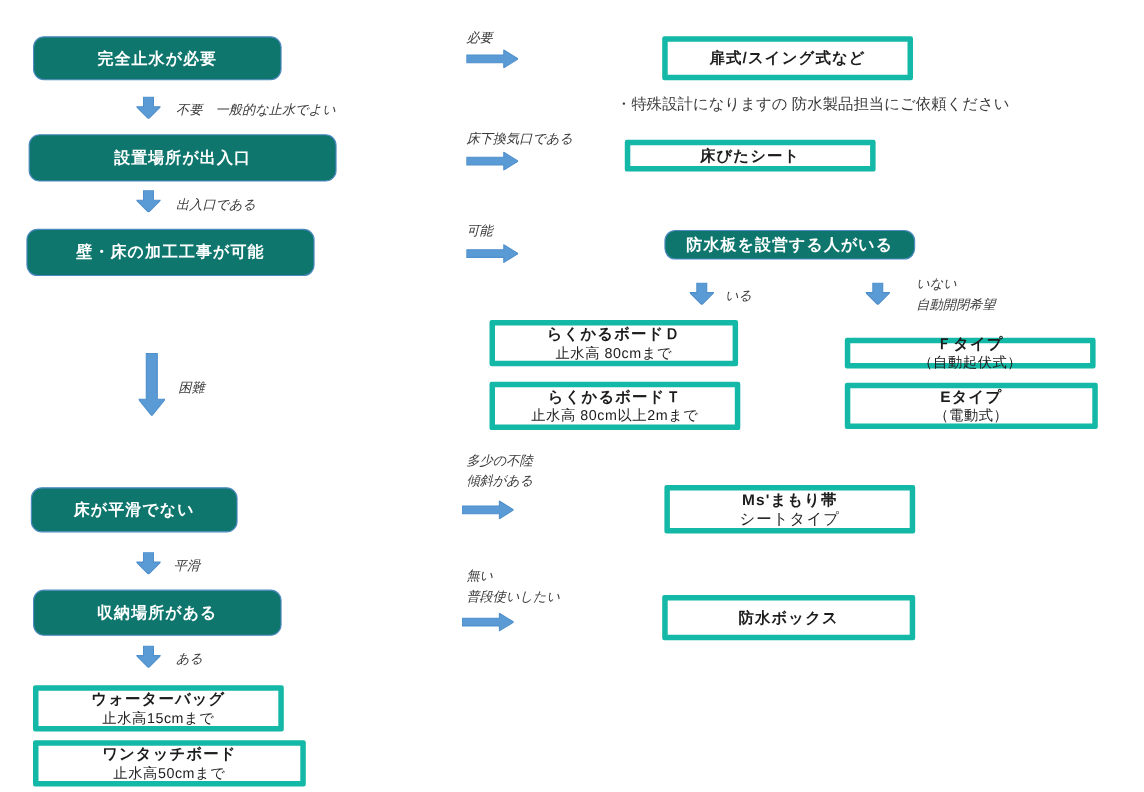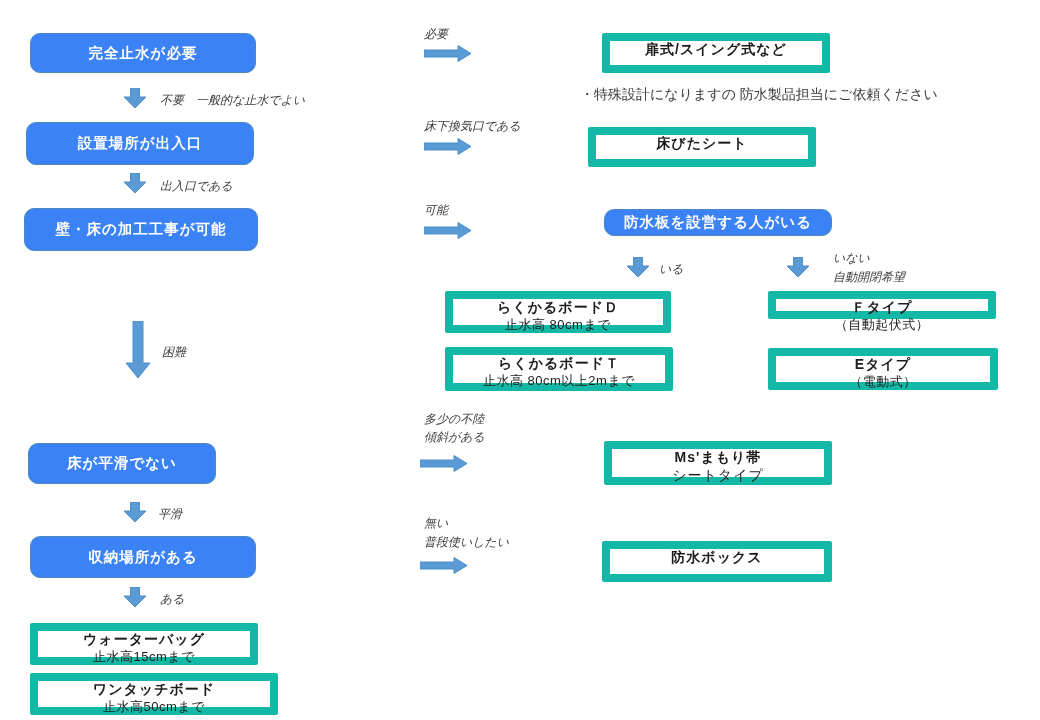--- a/index.html
+++ b/index.html
@@ -2,67 +2,67 @@
 <html><head>
 <meta charset="utf-8">
 <style>
   html,body{margin:0;padding:0;background:#ffffff;}
   .canvas{
     position:relative;width:1040px;height:720px;background:#ffffff;overflow:hidden;
     font-family:"Liberation Sans","DejaVu Sans",sans-serif;color:#2e2e2e;
   }
   .bluebox{
     position:absolute;box-sizing:border-box;
-    background:#3b82f6;border:1px solid #4d8ac0;border-radius:10px;
+    background:#0f766e;border:1px solid #4d8ac0;border-radius:10px;
     display:flex;align-items:center;justify-content:center;
     color:#ffffff;font-weight:bold;font-size:14.5px;letter-spacing:1px;
     text-align:center;
   }
   .productbox{
     position:absolute;box-sizing:border-box;
-    background:#ffffff;border:8px solid #14b8a6;border-radius:2px;
-    display:flex;flex-direction:column;align-items:center;justify-content:flex-start;
+    background:#ffffff;border:5px solid #14b8a6;border-radius:2px;
+    display:flex;flex-direction:column;align-items:center;justify-content:center;
     text-align:center;color:#1c1c1c;line-height:1.25;
   }
   .productbox .title{font-weight:bold;font-size:14px;letter-spacing:1px;}
   .productbox .subtitle{font-size:13px;letter-spacing:0.5px;}
   .productbox .subtitle.boldsub{font-weight:normal;font-size:14px;letter-spacing:1px;}
   .edge-label{
     position:absolute;font-size:12px;color:#3a3a3a;white-space:nowrap;line-height:18px;font-style:italic;
   }
   .note-text{
-    position:absolute;font-size:14px;color:#3a3a3a;white-space:nowrap;margin-left:20px;
+    position:absolute;font-size:14px;color:#3a3a3a;white-space:nowrap;
   }
   .arrow{position:absolute;}
   .arrow path{fill:#5b9bd5;stroke:#4f8fcb;stroke-width:1;}
 </style>
 </head>
 <body>
 
 <div class="canvas">
 
   <div class="bluebox" style="left:30px;top:33px;width:226px;height:40px">
     <span>完全止水が必要</span>
   </div>
 
   <svg class="arrow" style="left:124px;top:88px" width="22" height="20" viewBox="0 0 22 20">
     <path d="M6.5 0 H15.5 V9 H22 L11 20 L0 9 H6.5 Z"></path>
   </svg>
   <div class="edge-label" style="left:160px;top:91px">不要　一般的な止水でよい</div>
 
-  <div class="bluebox" style="left:26px;top:122px;width:228px;height:43px">
+  <div class="bluebox" style="left:26px;top:122px;width:280px;height:43px">
     <span>設置場所が出入口</span>
   </div>
 
   <svg class="arrow" style="left:124px;top:173px" width="22" height="20" viewBox="0 0 22 20">
     <path d="M6.5 0 H15.5 V9 H22 L11 20 L0 9 H6.5 Z"></path>
   </svg>
   <div class="edge-label" style="left:160px;top:177px">出入口である</div>
 
-  <div class="bluebox" style="left:24px;top:208px;width:234px;height:43px">
+  <div class="bluebox" style="left:24px;top:208px;width:262px;height:43px">
     <span>壁・床の加工工事が可能</span>
   </div>
 
   <svg class="arrow" style="left:126px;top:321px" width="24" height="57" viewBox="0 0 24 57">
     <path d="M7 0 H17 V42 H24 L12 57 L0 42 H7 Z"></path>
   </svg>
   <div class="edge-label" style="left:162px;top:343px">困難</div>
 
   <div class="bluebox" style="left:28px;top:443px;width:188px;height:41px">
     <span>床が平滑でない</span>
@@ -98,21 +98,21 @@
   </svg>
   <div class="productbox" style="left:602px;top:33px;width:228px;height:40px">
     <span class="title">扉式/スイング式など</span>
   </div>
   <div class="note-text" style="left:560px;top:86px">・特殊設計になりますの 防水製品担当にご依頼ください</div>
 
   <div class="edge-label" style="left:424px;top:117px">床下換気口である</div>
   <svg class="arrow" style="left:424px;top:138px" width="47" height="17" viewBox="0 0 47 17">
     <path d="M0 5 H34 V0.5 L47 8.5 L34 16.5 V12 H0 Z"></path>
   </svg>
-  <div class="productbox" style="left:588px;top:127px;width:228px;height:40px">
+  <div class="productbox" style="left:568px;top:127px;width:228px;height:29px">
     <span class="title">床びたシート</span>
   </div>
 
   <div class="edge-label" style="left:424px;top:201px">可能</div>
   <svg class="arrow" style="left:424px;top:222px" width="47" height="17" viewBox="0 0 47 17">
     <path d="M0 5 H34 V0.5 L47 8.5 L34 16.5 V12 H0 Z"></path>
   </svg>
   <div class="bluebox" style="left:604px;top:209px;width:228px;height:27px">
     <span>防水板を設営する人がいる</span>
   </div>
@@ -125,21 +125,21 @@
   <svg class="arrow" style="left:787px;top:257px" width="22" height="20" viewBox="0 0 22 20">
     <path d="M6.5 0 H15.5 V9 H22 L11 20 L0 9 H6.5 Z"></path>
   </svg>
   <div class="edge-label" style="left:833px;top:249px">いない</div>
   <div class="edge-label" style="left:833px;top:268px">自動開閉希望</div>
 
   <div class="productbox" style="left:445px;top:291px;width:226px;height:42px">
     <span class="title">らくかるボードＤ</span>
     <span class="subtitle">止水高 80cmまで</span>
   </div>
-  <div class="productbox" style="left:768px;top:291px;width:228px;height:28px">
+  <div class="productbox" style="left:768px;top:307px;width:228px;height:28px">
     <span class="title">Ｆタイプ</span>
     <span class="subtitle">（自動起伏式）</span>
   </div>
   <div class="productbox" style="left:445px;top:347px;width:228px;height:44px">
     <span class="title">らくかるボードＴ</span>
     <span class="subtitle">止水高 80cm以上2mまで</span>
   </div>
   <div class="productbox" style="left:768px;top:348px;width:230px;height:42px">
     <span class="title">Eタイプ</span>
     <span class="subtitle">（電動式）</span>

